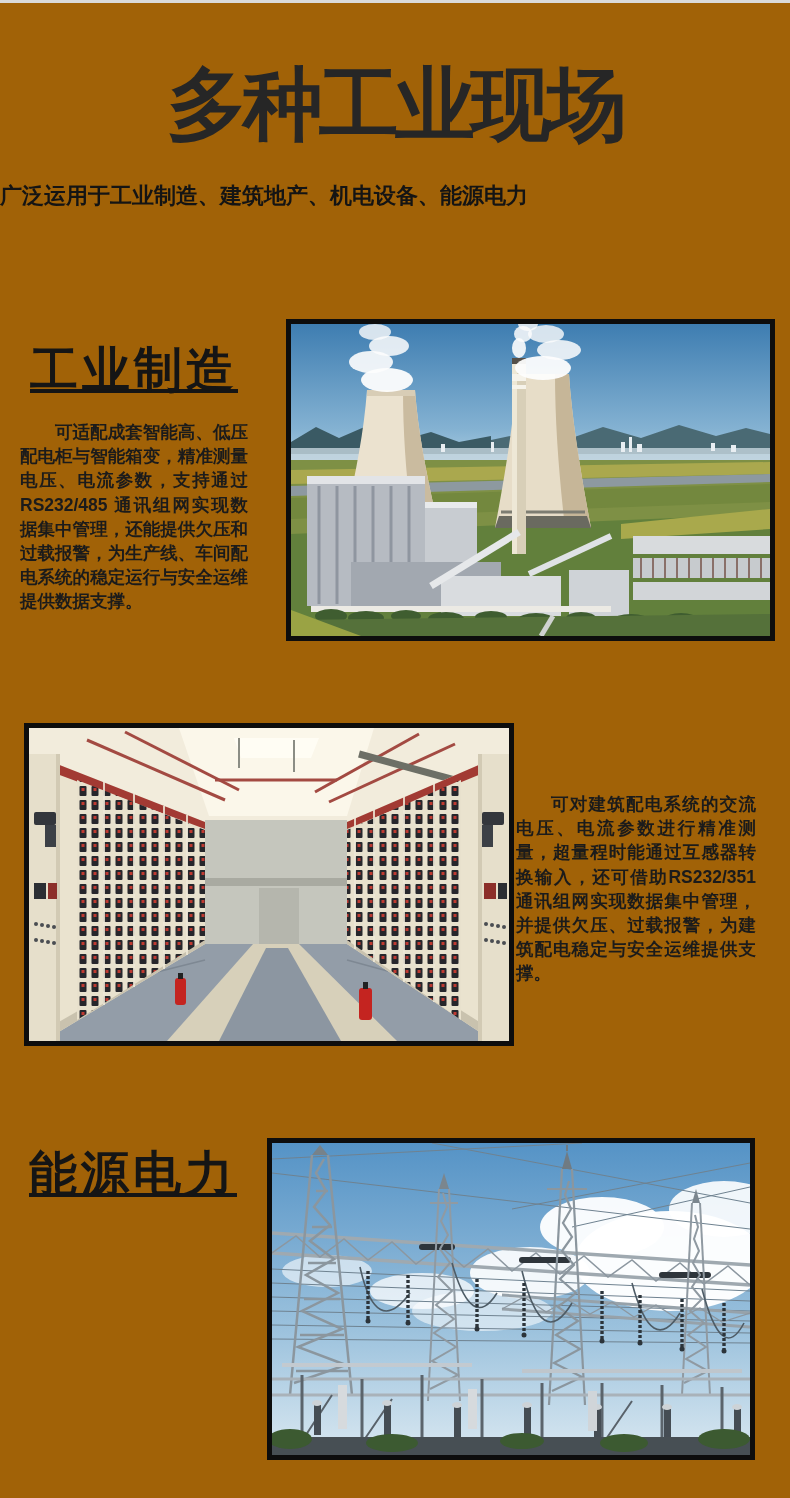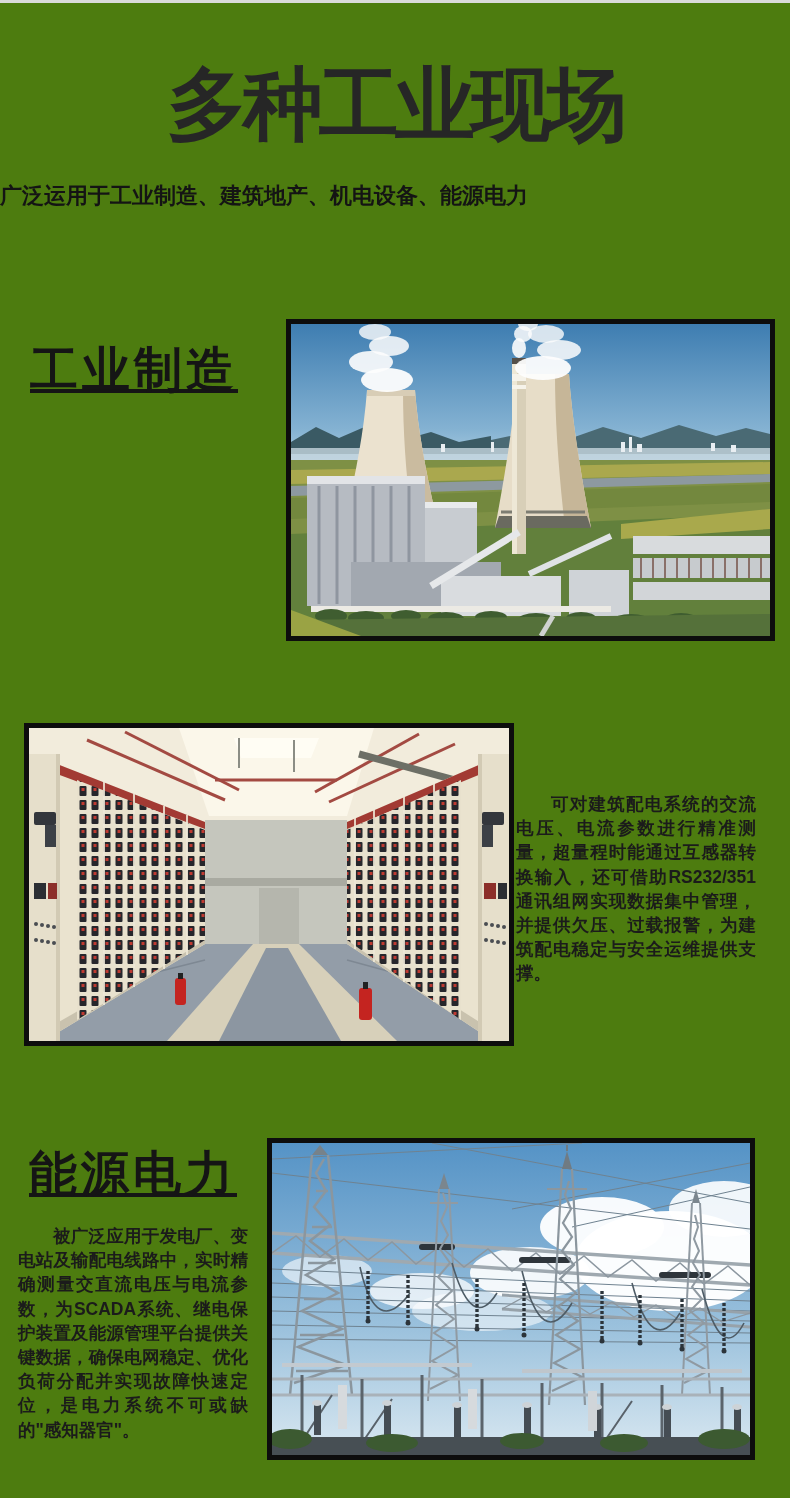--- a/index.html
+++ b/index.html
@@ -1,16 +1,16 @@
 <!DOCTYPE html>
 <html><head>
 <meta charset="utf-8">
 <style>
   html,body{margin:0;padding:0;background:#ebebeb;}
-  .page{position:relative;width:790px;height:1498px;background:#4d7c0f;overflow:hidden;
+  .page{position:relative;width:790px;height:1498px;background:#a16207;overflow:hidden;
         font-family:"Liberation Sans","DejaVu Sans",sans-serif;}
   .top-strip{position:absolute;top:0;left:0;width:790px;height:3px;background:#dadada;}
   .page-title{position:absolute;top:60px;left:0;width:790px;margin:0;text-align:center;
               font-size:80px;font-weight:900;letter-spacing:-4px;color:#262626;line-height:1.12;}
   .subtitle{position:absolute;left:0;width:790px;margin:0;text-align:left;
             font-size:22px;font-weight:700;color:#141414;line-height:1.3;}
   .subtitle.l1{top:182px;}
   .subtitle.l2{top:221px;}
   .txtcol{position:absolute;}
   .txtcol h2{margin:0;font-size:48px;font-weight:600;letter-spacing:4px;color:#151515;
@@ -30,20 +30,21 @@
 <body>
 
 <div class="page">
   <div class="top-strip"></div>
 
   <h1 class="page-title">多种工业现场</h1>
   <p class="subtitle l1">广泛运用于工业制造、建筑地产、机电设备、能源电力</p>
 
   <div class="txtcol t1">
     <h2>工业制造</h2>
+    <p>可适配成套智能高、低压配电柜与智能箱变，精准测量电压、电流参数，支持通过RS232/485 通讯组网实现数据集中管理，还能提供欠压和过载报警，为生产线、车间配电系统的稳定运行与安全运维提供数据支撑。</p>
   </div>
   <figure class="photo i1" aria-label="power-plant-aerial-photo">
     <svg viewBox="0 0 479 312" preserveAspectRatio="none">
       <defs>
         <linearGradient id="g1sky" x1="0" y1="0" x2="0" y2="1">
           <stop offset="0" stop-color="#3e7db1"></stop>
             <stop offset="0.7" stop-color="#84b2d2"></stop>
             <stop offset="1" stop-color="#b9d6e5"></stop>
         </linearGradient>
       </defs>
@@ -223,21 +224,20 @@
       <rect x="330" y="260" width="13" height="32" rx="3" fill="#c42420"></rect>
       <rect x="334" y="254" width="5" height="7" fill="#222222"></rect>
     </svg>
   </figure>
   <div class="txtcol t2">
     <p>可对建筑配电系统的交流电压、电流参数进行精准测量，超量程时能通过互感器转换输入，还可借助RS232/351 通讯组网实现数据集中管理，并提供欠压、过载报警，为建筑配电稳定与安全运维提供支撑。</p>
   </div>
 
   <div class="txtcol t3">
     <h2>能源电力</h2>
-    <p>被广泛应用于发电厂、变电站及输配电线路中，实时精确测量交直流电压与电流参数，为SCADA系统、继电保护装置及能源管理平台提供关键数据，确保电网稳定、优化负荷分配并实现故障快速定位，是电力系统不可或缺的"感知器官"。</p>
   </div>
   <figure class="photo i3" aria-label="substation-towers-photo">
     <svg viewBox="0 0 478 312" preserveAspectRatio="none">
       <defs>
         <linearGradient id="g3sky" x1="0" y1="0" x2="0" y2="1">
           <stop offset="0" stop-color="#5593c6"></stop>
             <stop offset="0.6" stop-color="#9cc2dd"></stop>
             <stop offset="1" stop-color="#d9e8f1"></stop>
         </linearGradient>
       </defs>

